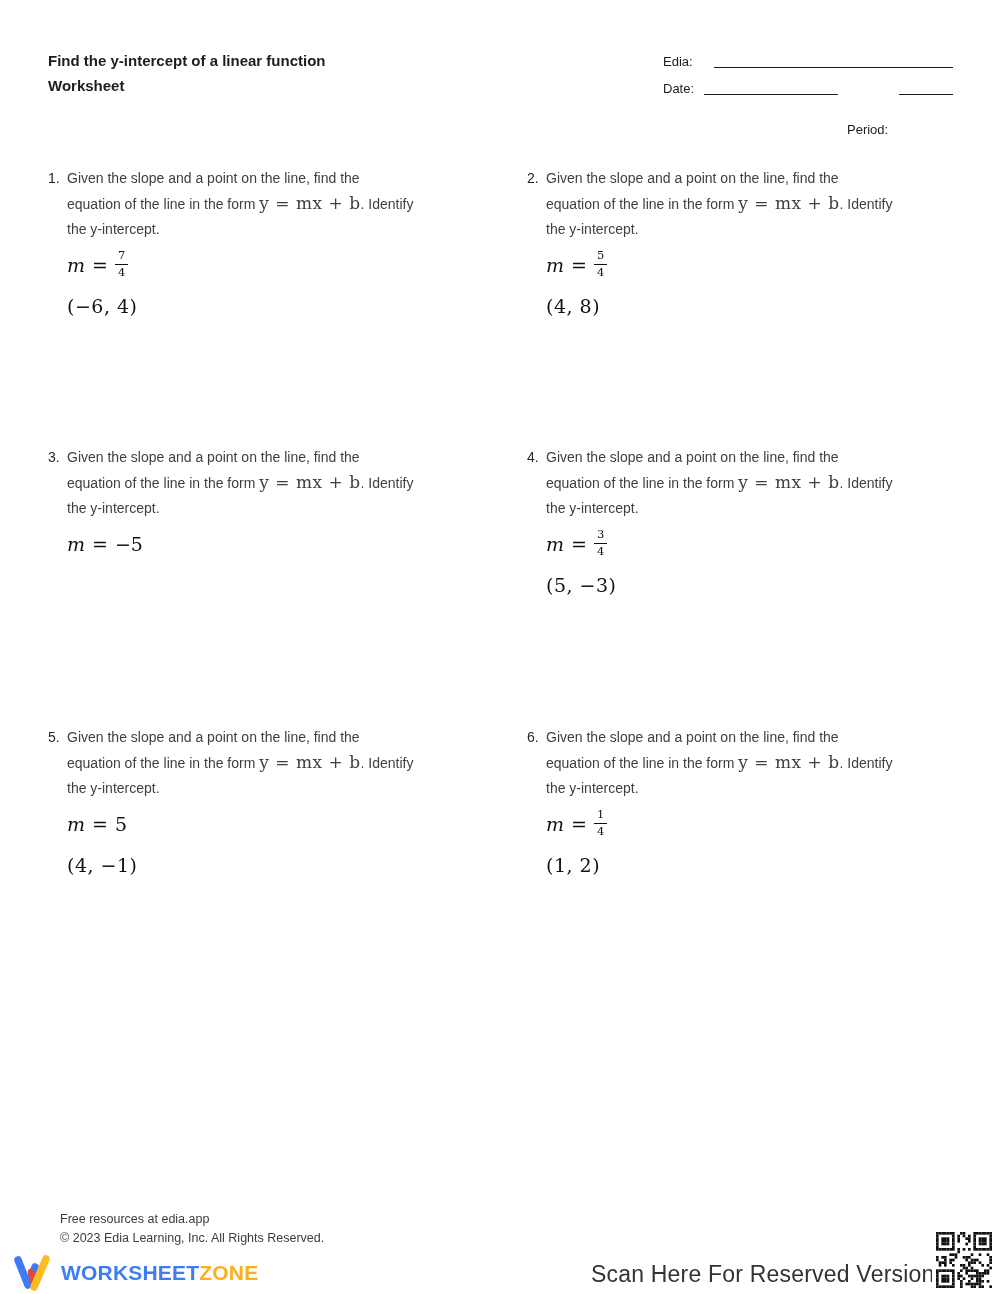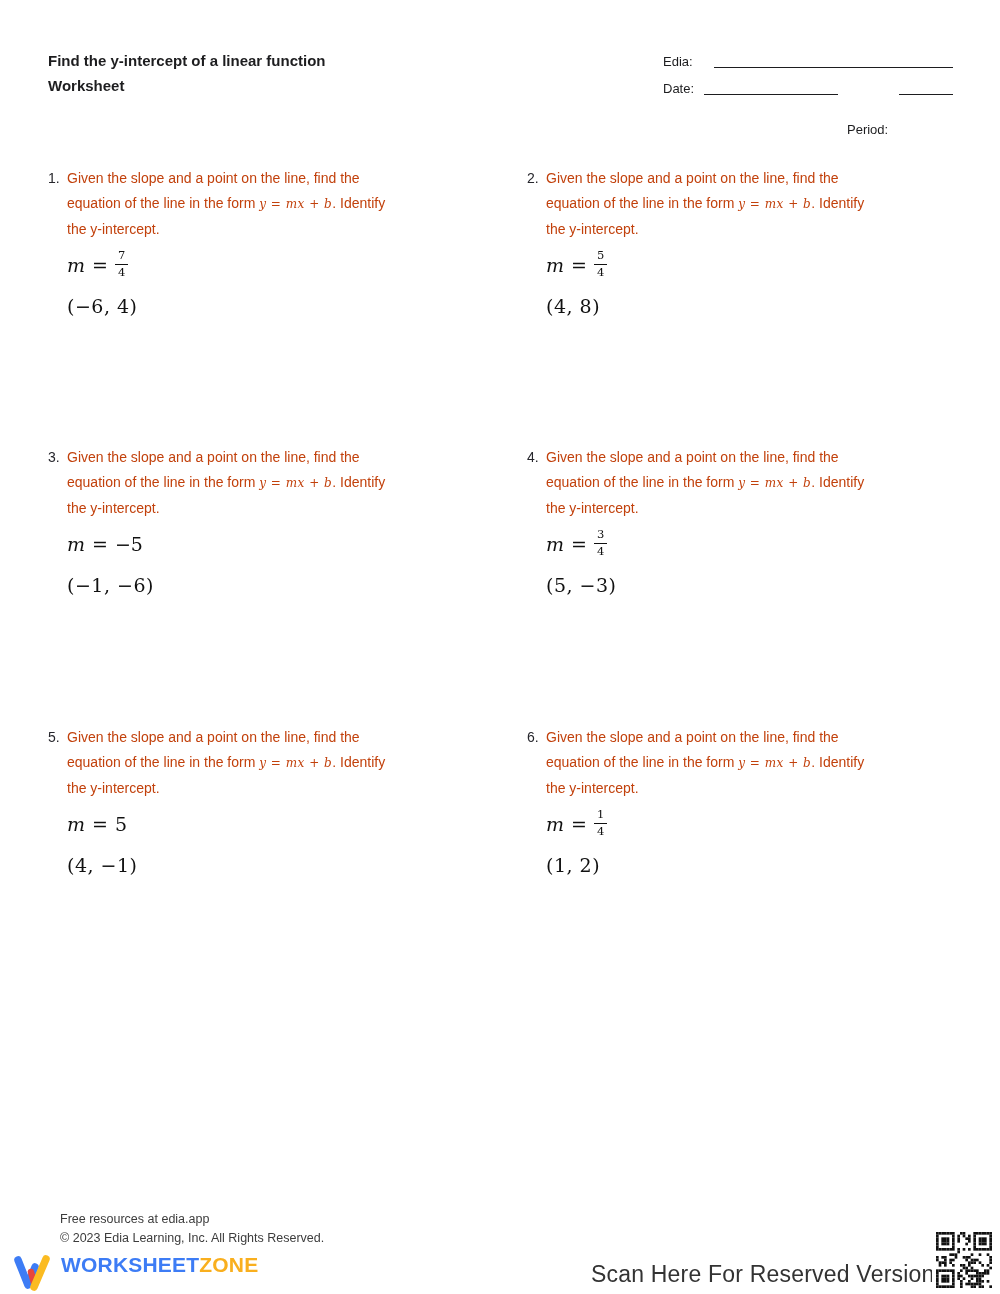--- a/index.html
+++ b/index.html
@@ -21,43 +21,43 @@
     position:absolute;font-size:13px;color:#1d1d1f;
   }
   .field-line{
     position:absolute;border-top:1.5px solid #1d1d1f;height:0;
   }
   
   .problem{position:absolute;width:432px;}
   .prow{display:flex;}
   .pnum{width:19px;flex:0 0 19px;font-size:14px;line-height:25px;color:#26262c;}
   .ptext{flex:1;}
-  .pline{font-size:14px;line-height:25px;color:#c2410c;}
+  .pline{font-size:14px;line-height:25px;color:#404040;}
   .imath{
-    font-family:"DejaVu Serif", serif;font-style:italic;
-    font-size:12px;letter-spacing:0.5px;
+    font-family:"DejaVu Serif", serif;
+    font-size:17px;letter-spacing:0.5px;
   }
   .mathline{font-family:"DejaVu Serif", serif;color:#111;}
   .slope-line{margin-top:9px;font-size:19px;height:28px;display:flex;align-items:center;}
   .mvar{font-style:italic;}
   .mrel{margin:0 7px;}
   .frac{
     display:inline-block;text-align:center;vertical-align:middle;
     font-size:11.5px;line-height:1;transform:translateY(-1px);
   }
   .frac .num{display:block;border-bottom:1.2px solid #111;padding:0 3px 2px;}
   .frac .den{display:block;padding-top:2px;}
   .point-line{font-size:19px;margin-top:16px;letter-spacing:0.5px;}
   
   .foot-small{
     position:absolute;left:60px;font-size:12.5px;color:#3c3c3c;line-height:19px;
   }
   .logo{
     position:absolute;left:14px;top:1253px;
-    display:flex;gap:9px;
+    display:flex;align-items:center;gap:9px;
   }
   .logo-text{font-size:21px;font-weight:700;letter-spacing:0.2px;}
   .logo-word1{color:var(--logo-blue,#3D7CF5);}
   .logo-word2{color:var(--logo-zone,#F9AF1E);}
   .scan-text{
     position:absolute;left:591px;top:1261px;
     font-size:23px;color:#333333;letter-spacing:0.2px;
   }
   .qr-box{
     position:absolute;left:932px;top:1227px;width:64px;height:66px;
@@ -128,21 +128,20 @@
       <span class="pnum">3.</span>
       <div class="ptext">
         <div class="pline"><span>Given the slope and a point on the line, find the</span></div>
         <div class="pline"><span>equation of the line in the form </span><span class="imath">y = mx + b</span><span>. Identify</span></div>
         <div class="pline"><span>the y-intercept.</span></div>
         <div class="mathline slope-line">
           <span class="mvar">m</span>
             <span class="mrel">=</span>
             <span>−5</span>
         </div>
-        <div class="mathline point-line">(−1, −6)</div>
       </div>
     </div>
   </div>
 
   <div class="problem" style="left:527px;top:445px;">
     <div class="prow">
       <span class="pnum">4.</span>
       <div class="ptext">
         <div class="pline"><span>Given the slope and a point on the line, find the</span></div>
         <div class="pline"><span>equation of the line in the form </span><span class="imath">y = mx + b</span><span>. Identify</span></div>

